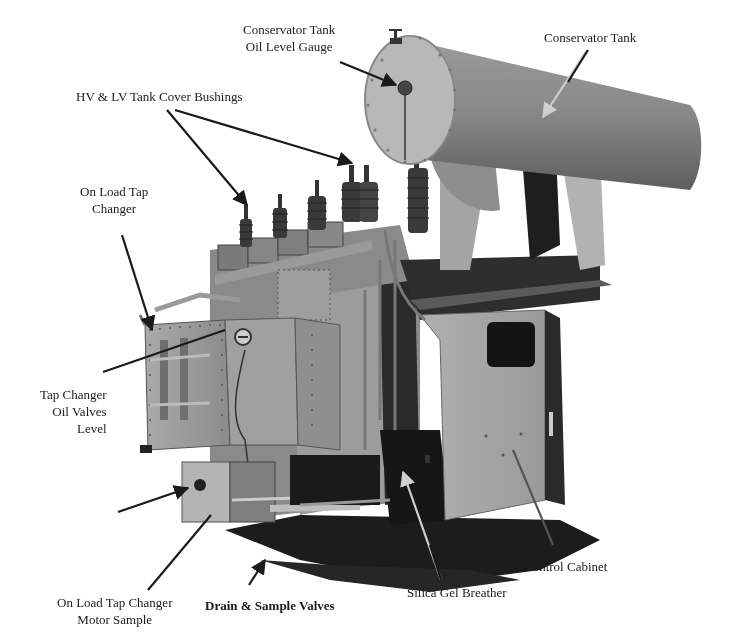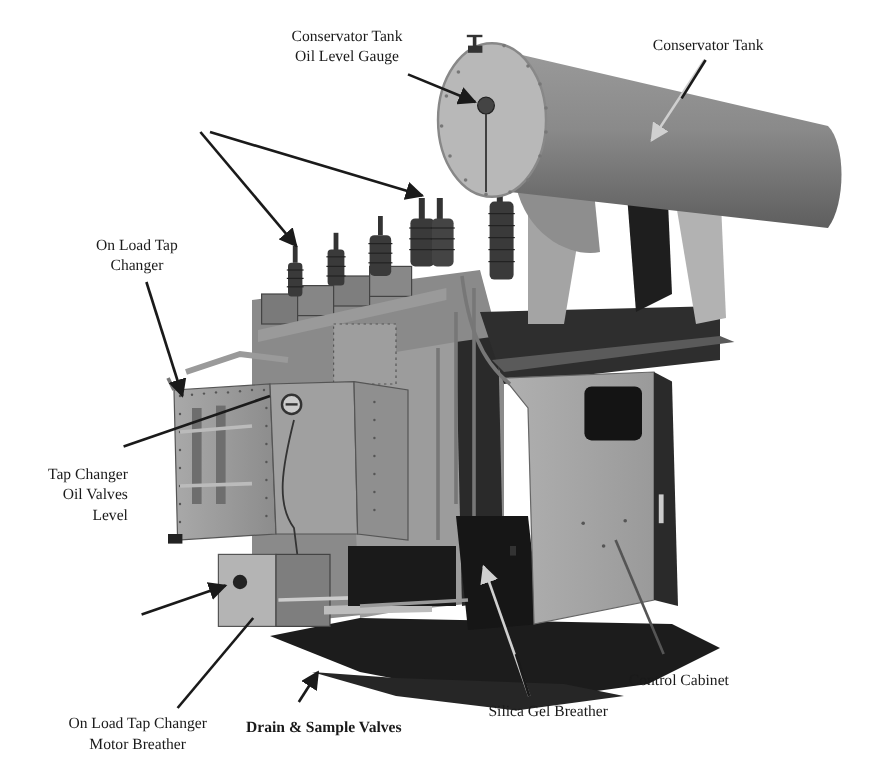--- a/index.html
+++ b/index.html
@@ -236,32 +236,35 @@
     </g>
   </svg>
 
   <div class="lbl" style="left:243px; top:21px;">
     <span>Conservator Tank</span>
     <span>Oil Level Gauge</span>
   </div>
   <div class="lbl" style="left:544px; top:29px;">
     <span>Conservator Tank</span>
   </div>
-  <div class="lbl" style="left:80px; top:195px;">
+  <div class="lbl" style="left:76px; top:88px;">
+    <span>HV &amp; LV Tank Cover Bushings</span>
+  </div>
+  <div class="lbl" style="left:80px; top:183px;">
     <span>On Load Tap</span>
     <span>Changer</span>
   </div>
   <div class="lbl" style="left:40px; top:386px;text-align:right;">
     <span>Tap Changer</span>
     <span>Oil Valves</span>
     <span>Level</span>
   </div>
   <div class="lbl" style="left:57px; top:594px;">
     <span>On Load Tap Changer</span>
-    <span>Motor Breather</span>
+    <span>Motor Sample</span>
   </div>
   <div class="lbl" style="left:205px; top:597px;font-weight:bold;">
     <span>Drain &amp; Sample Valves</span>
   </div>
   <div class="lbl" style="left:407px; top:584px;">
     <span>Silica Gel Breather</span>
   </div>
   <div class="lbl" style="left:524px; top:558px;font-family:Liberation Serif, serif;">
     <span>Control Cabinet</span>
   </div>

